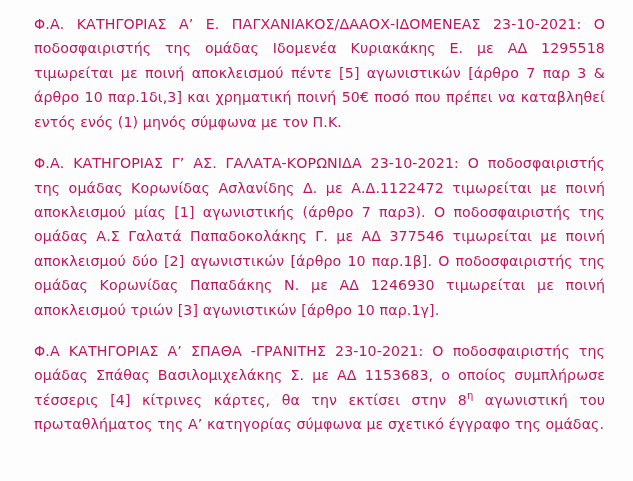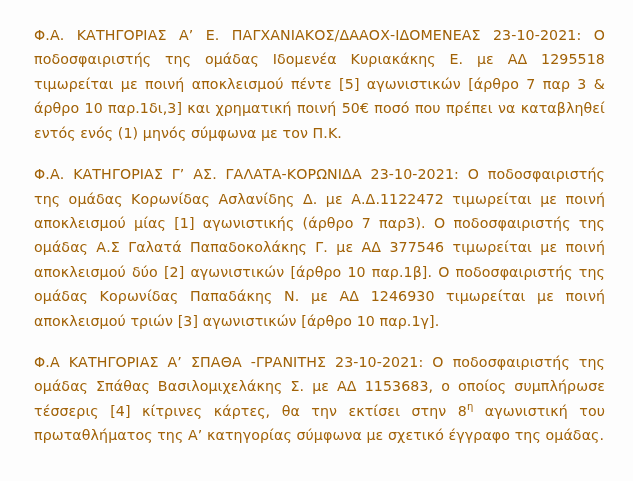--- a/index.html
+++ b/index.html
@@ -19,22 +19,22 @@
     width: 633px;
     height: 481px;
     padding: 12px 28px 10px 34px;
     background: #fdfdfd;
   }
   .para {
     font-size: 14.2px;
     line-height: 1.72;
     text-align: justify;
     text-justify: inter-word;
-    margin: 11px 0 17px 0;
-    color: #a16207;
+    margin: 0 0 17px 0;
+    color: #be185d;
     letter-spacing: 0.1px;
   }
   .para:last-child {
     margin-bottom: 0;
   }
   .p2 {
     text-align: justify;
   }
   .sup {
     font-size: 10px;

